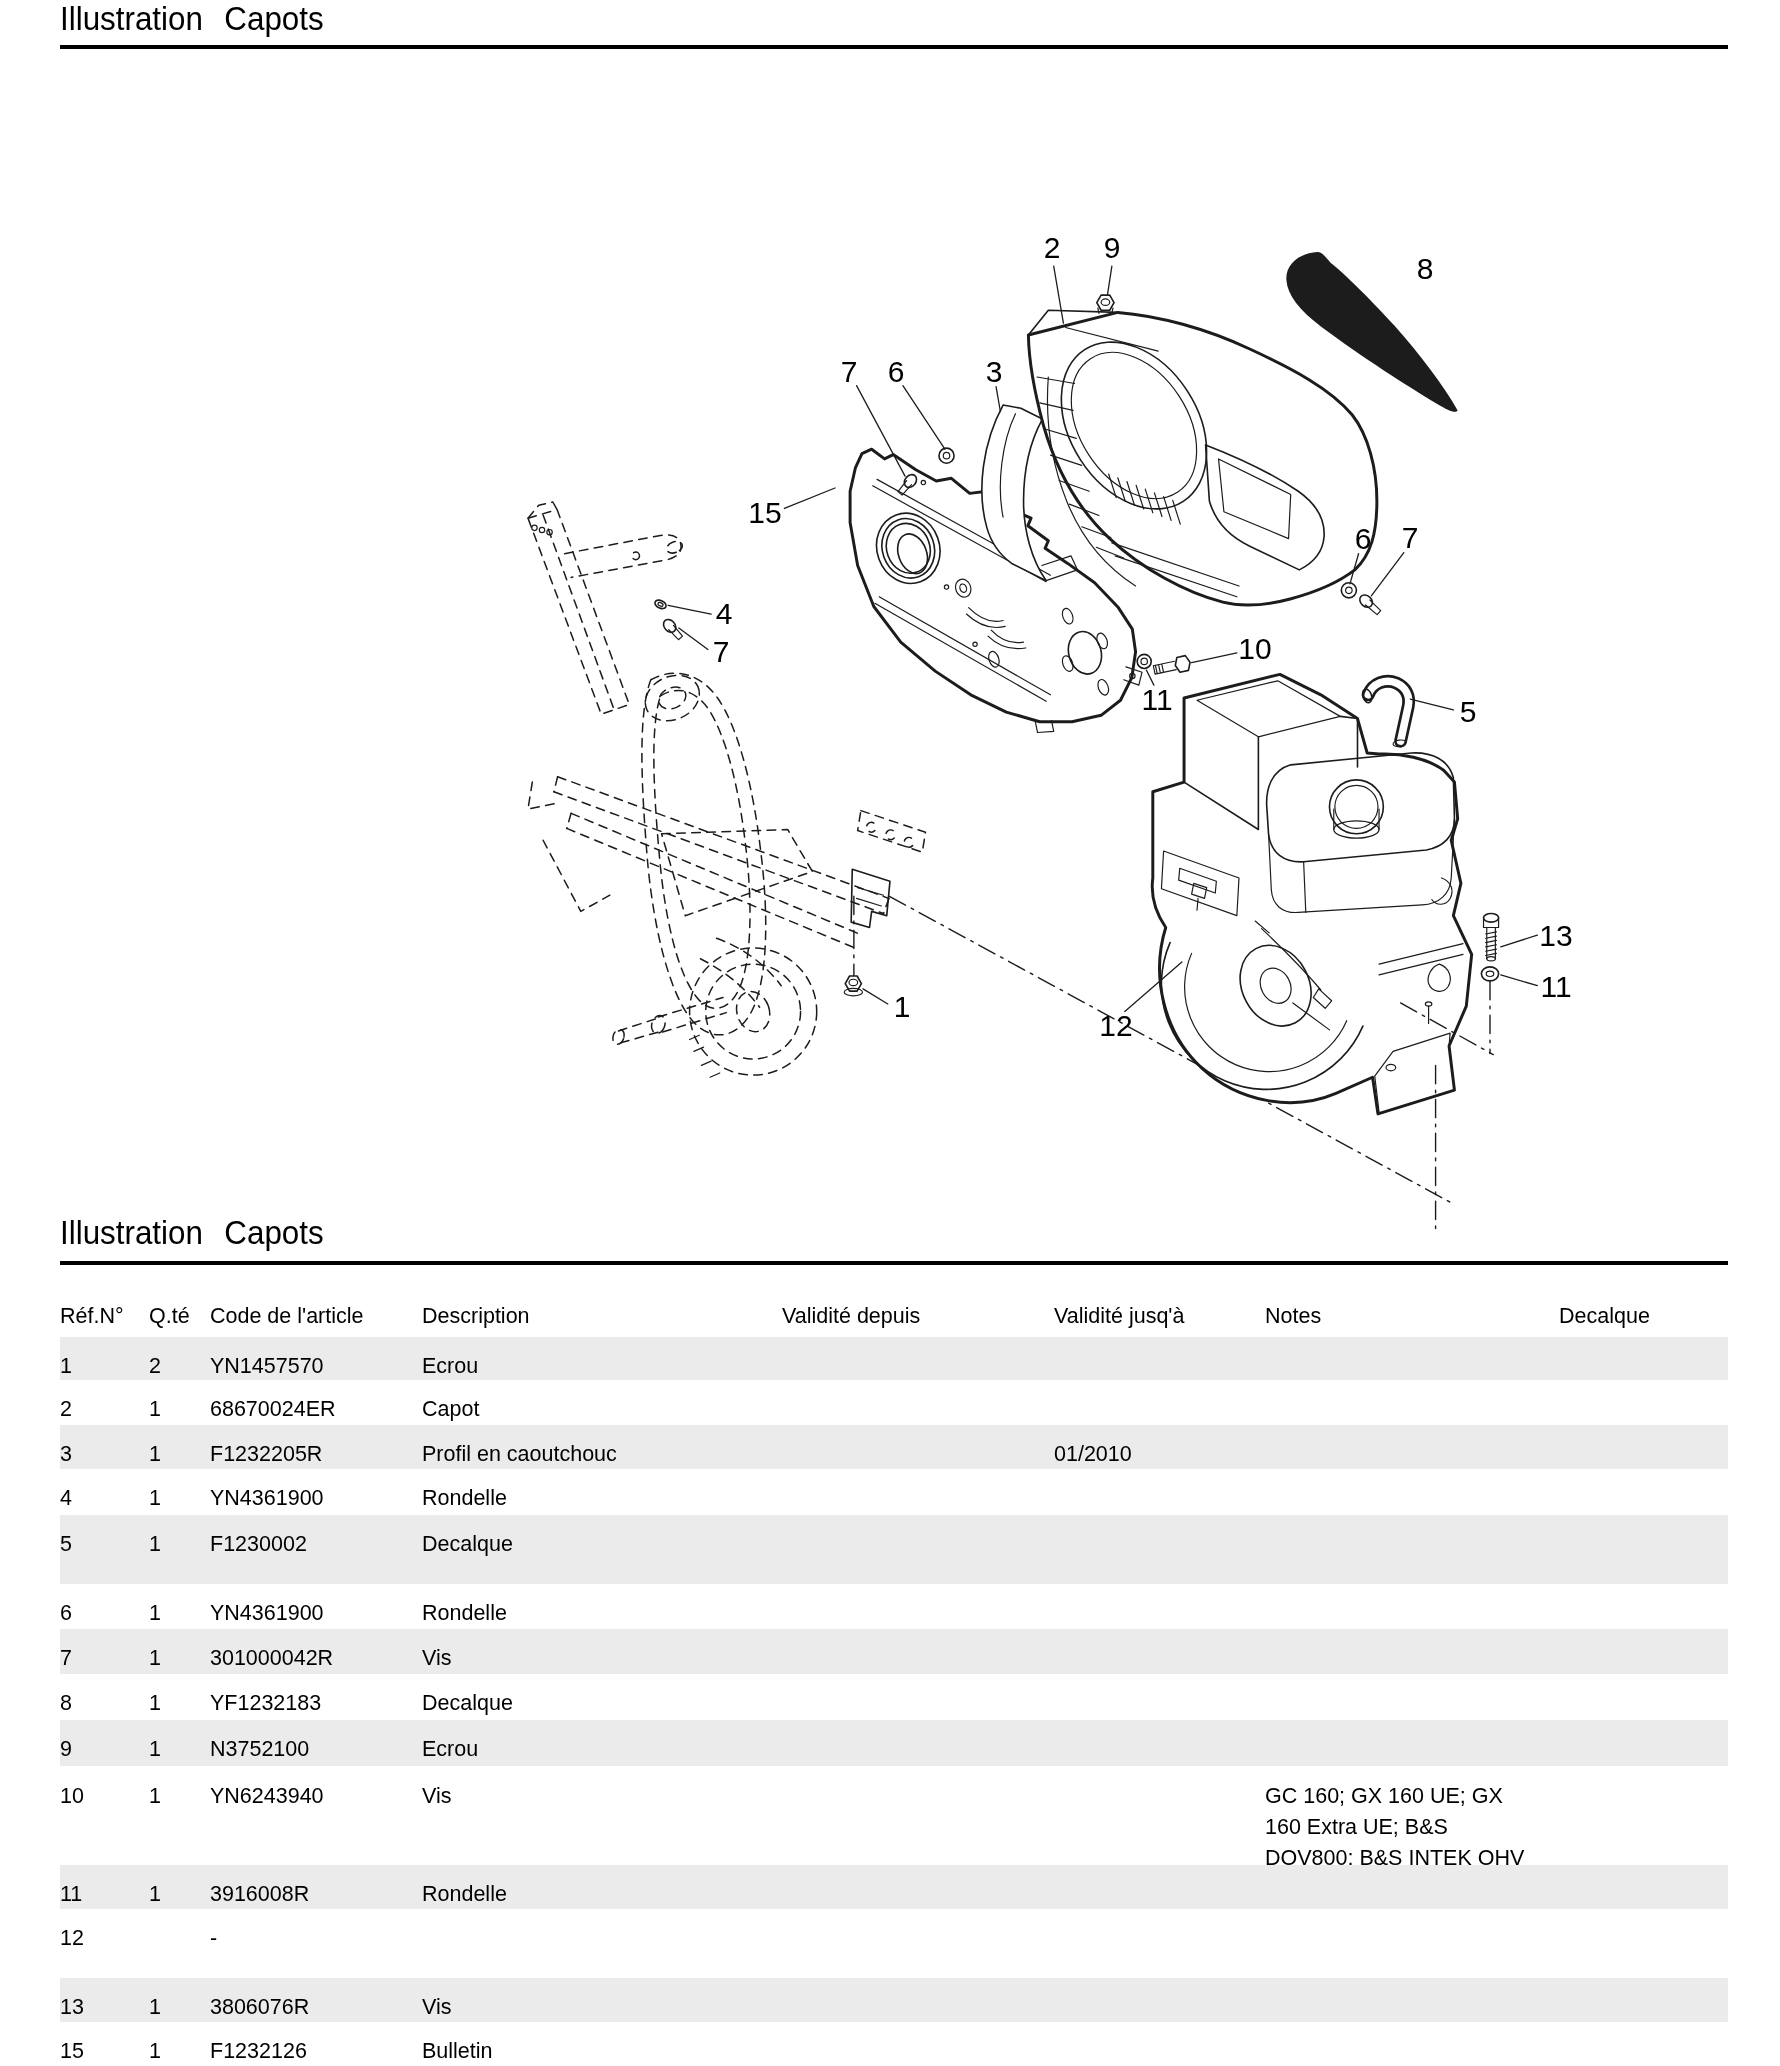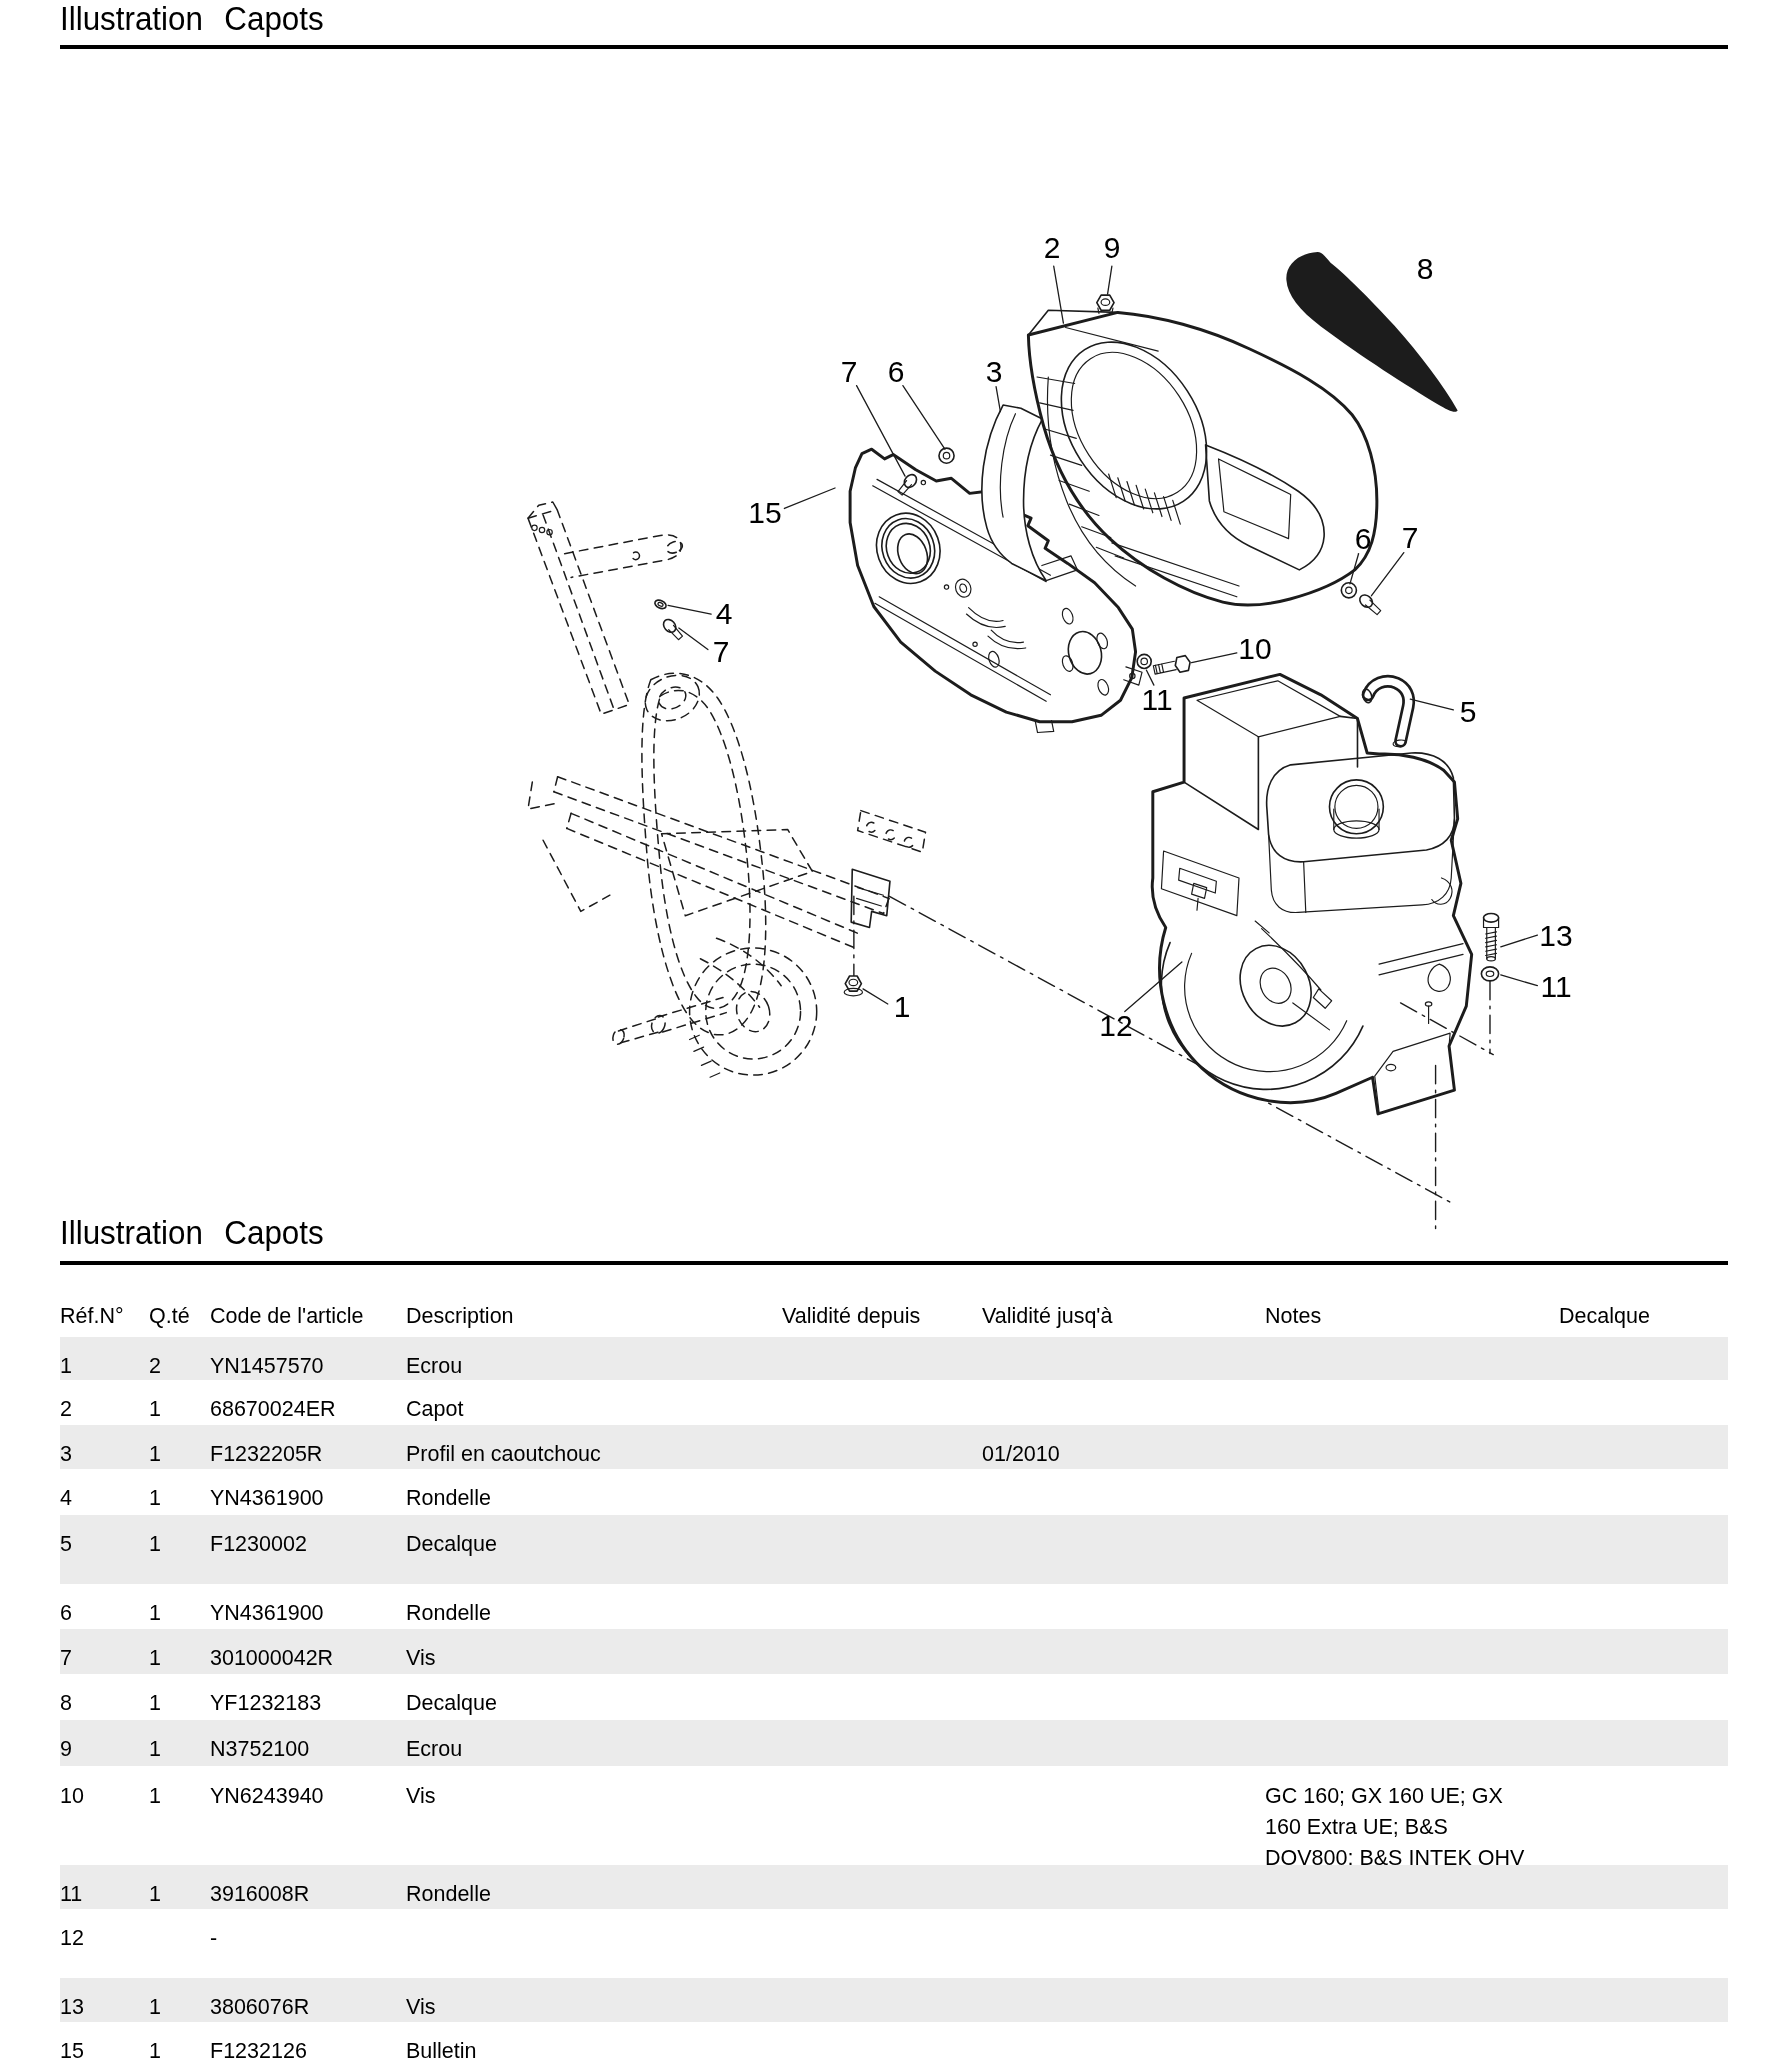--- a/index.html
+++ b/index.html
@@ -27,21 +27,21 @@
   .callout {
     position:absolute; transform:translate(-50%,-50%); font-size:30px; color:#000;
     font-family:"Liberation Sans", sans-serif; white-space:nowrap;
   }
   .thead { position:absolute; left:60px; width:1668px; height:32px; }
   .trow  { position:absolute; left:60px; width:1668px; }
   .trow.gray { background:#ebebeb; }
   .cell { position:absolute; top:14px; font-size:21.5px; line-height:31px; color:#000; }
   .thead .cell { top:0; }
   .c-ref{left:0;width:81px} .c-qty{left:89px;width:54px} .c-code{left:150px;width:205px}
-  .c-desc{left:346px;width:280px} .c-vfrom{left:722px;width:226px} .c-vto{left:922px;width:237px}
+  .c-desc{left:362px;width:280px} .c-vfrom{left:722px;width:226px} .c-vto{left:994px;width:237px}
   .c-notes{left:1205px;width:269px} .c-bul{left:1499px;width:162px}
 </style>
 </head>
 <body>
 
 <div class="page">
 
   <div class="sec-title" style="top:0px;">
     <span>Illustration</span><span class="w2">Capots</span>
   </div>

